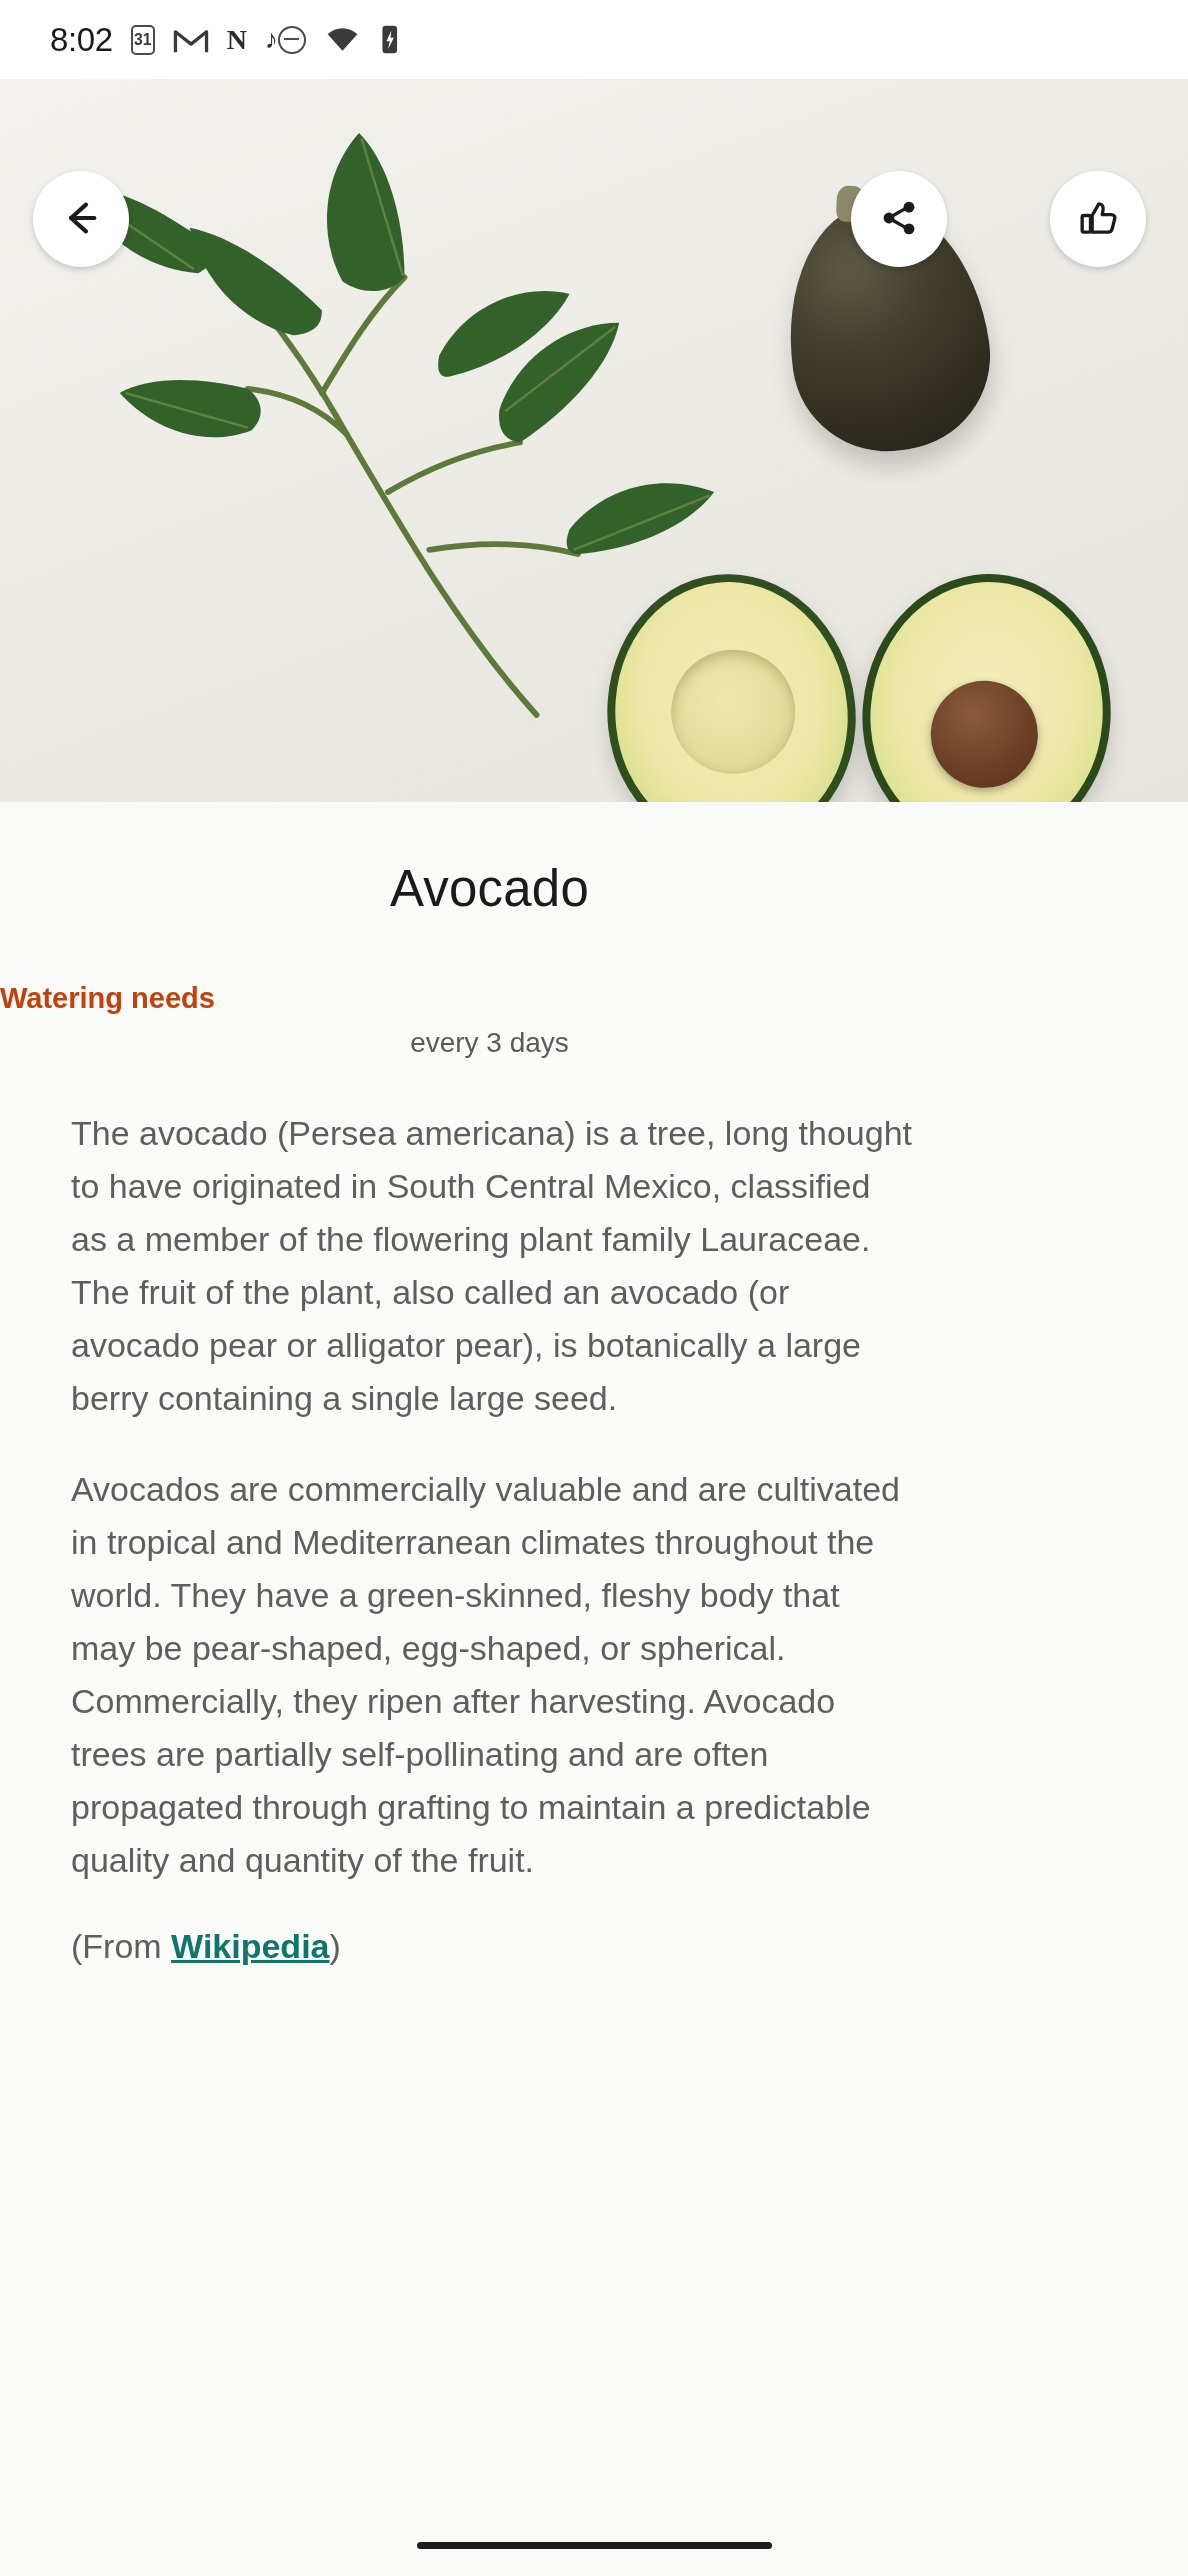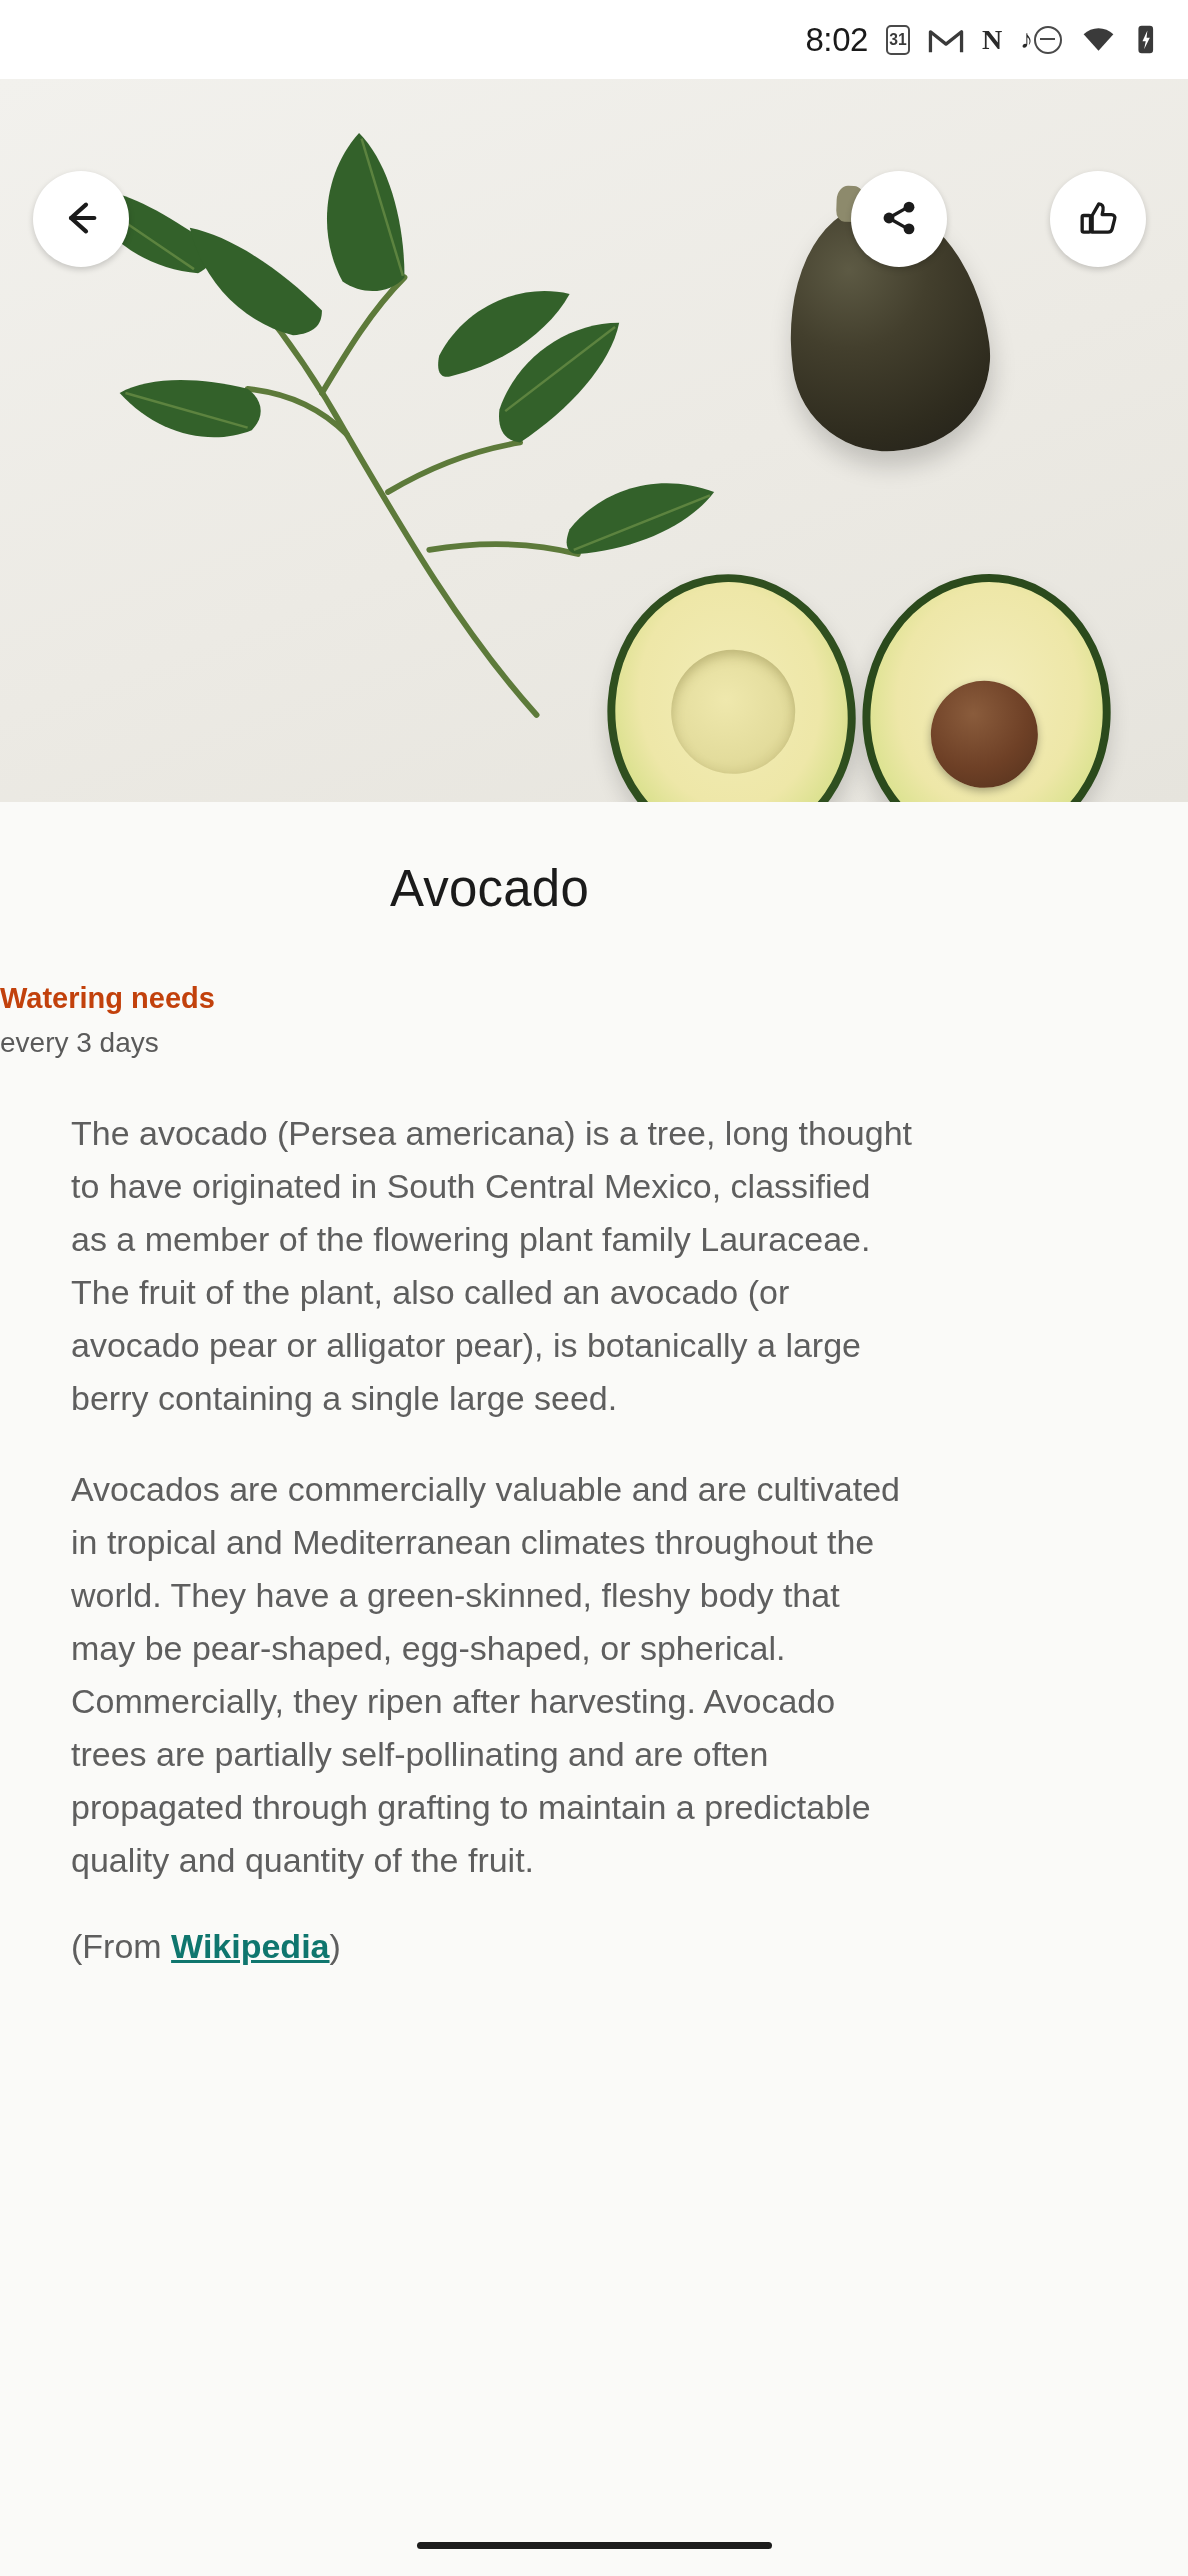--- a/index.html
+++ b/index.html
@@ -19,21 +19,21 @@
 
   
   .status-bar {
     position: absolute;
     top: 0; left: 0;
     width: 1189px;
     height: 79px;
     background: #ffffff;
     display: flex;
     align-items: center;
-    justify-content: flex-end;
+    justify-content: flex-start;
     padding: 0 33px 0 50px;
     z-index: 30;
   }
   .status-left {
     display: flex;
     align-items: center;
     gap: 18px;
   }
   .status-clock {
     font-size: 33px;
@@ -209,20 +209,21 @@
     font-weight: normal;
     letter-spacing: 0.2px;
   }
   .water-label {
     font-size: 29px;
     color: #c2410c;
     font-weight: bold;
     margin-top: 64px;
   }
   .water-value {
+    text-align: center;
     font-size: 28px;
     color: #5a5a5a;
     margin-top: 11.6px;
   }
   .body-text {
     margin: 48px 66px 7px 71px;
     font-size: 34px;
     line-height: 1.56;
     color: #5e5e5e;
   }

